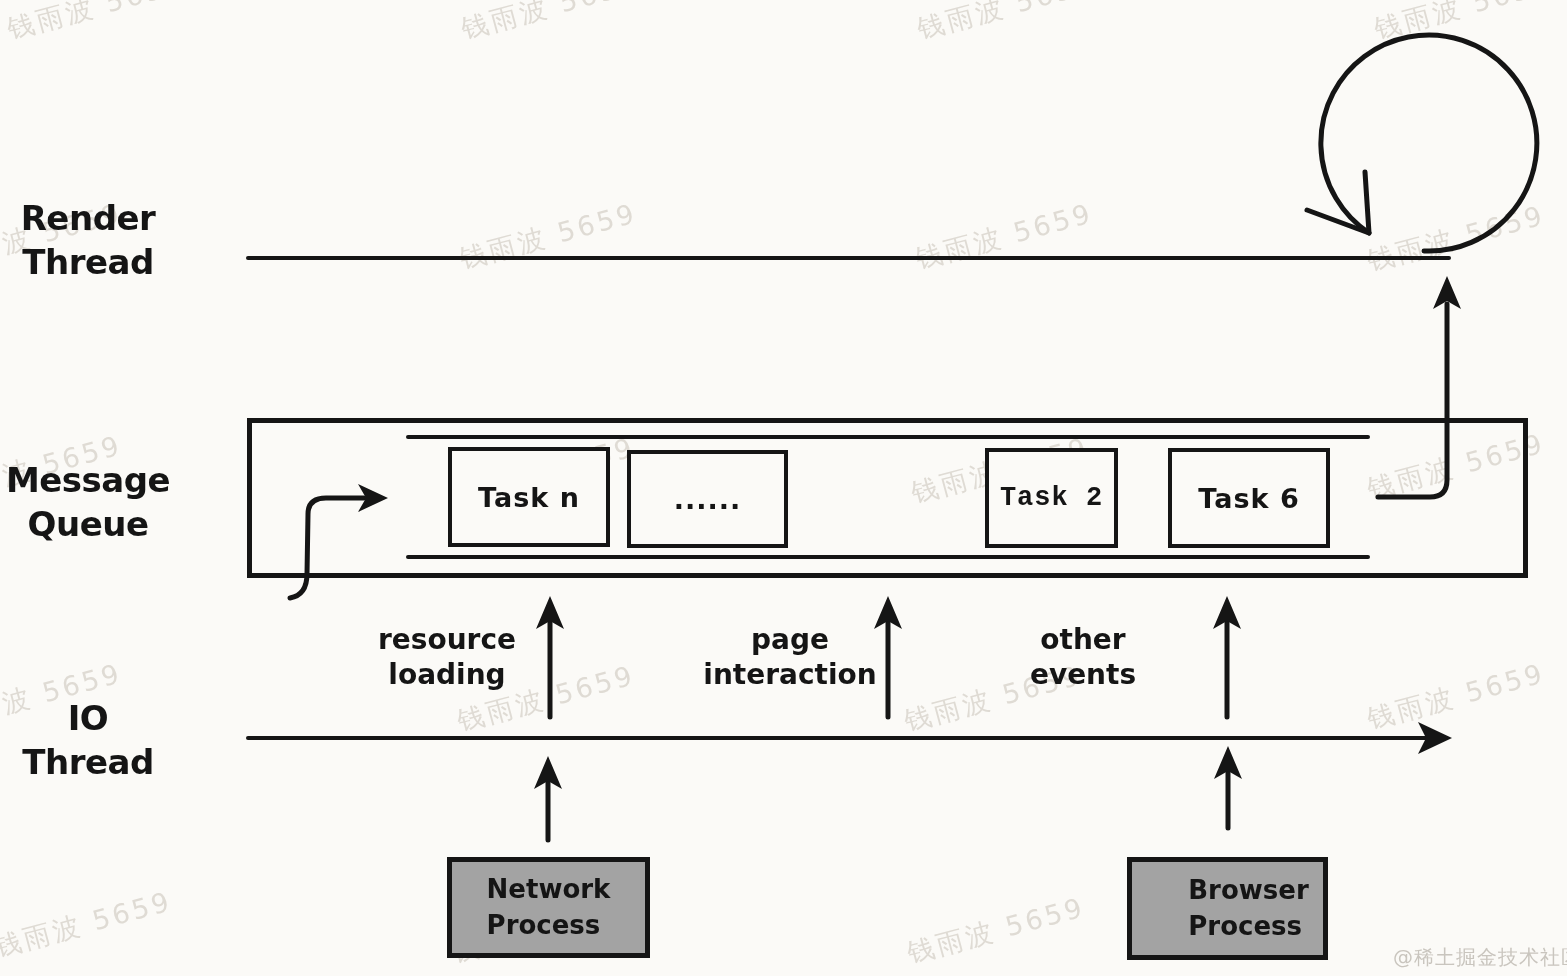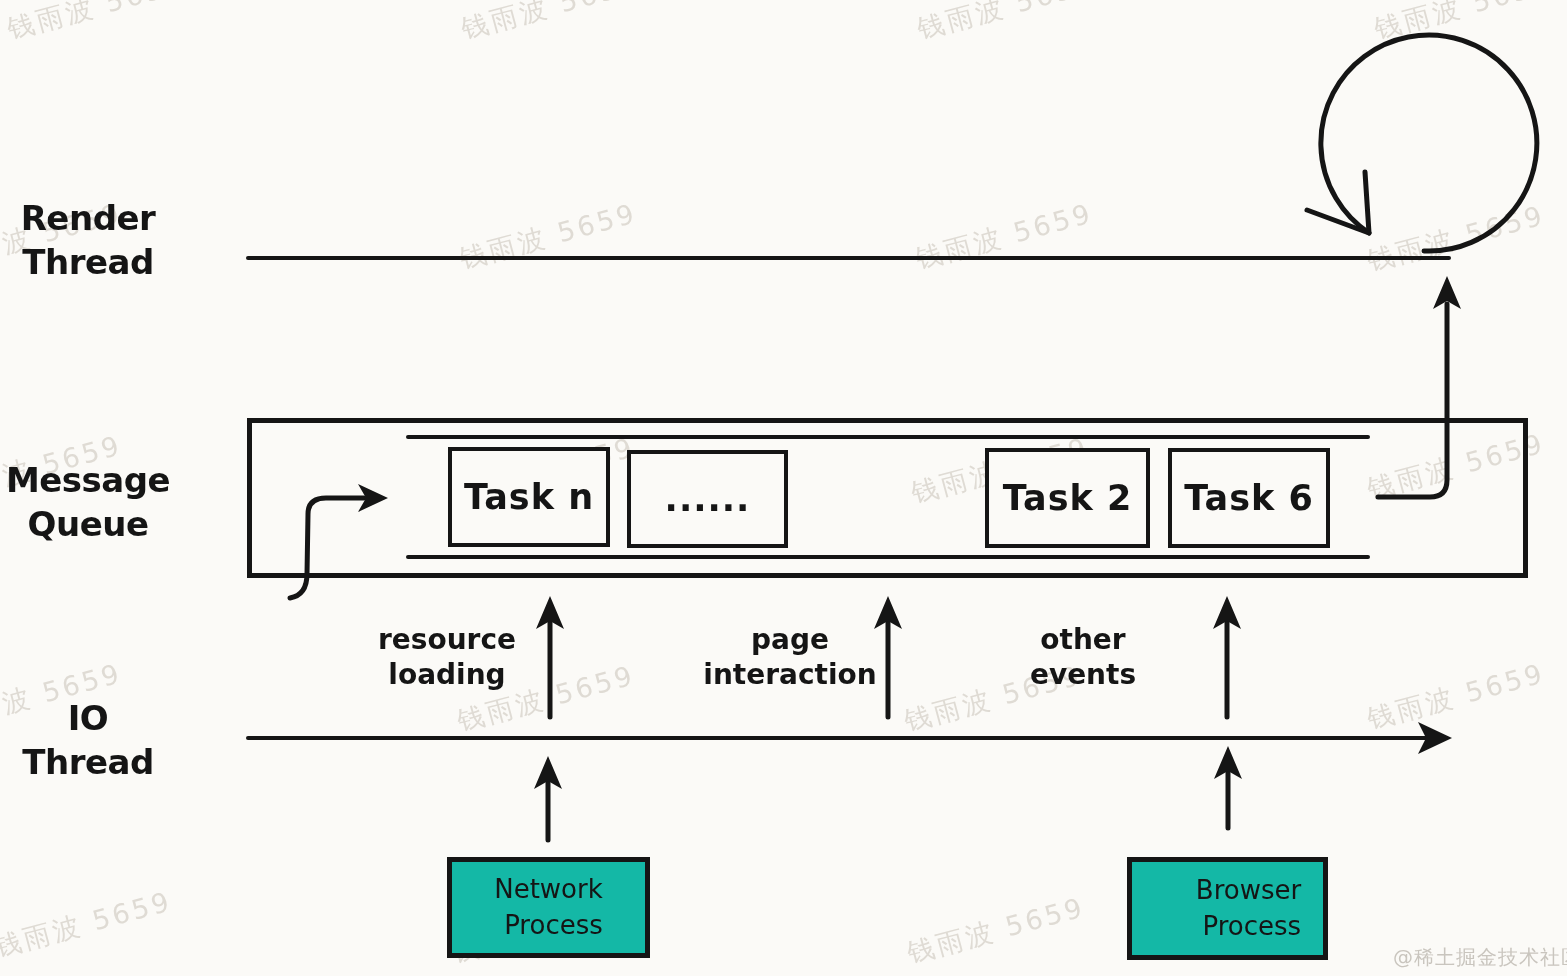--- a/index.html
+++ b/index.html
@@ -16,26 +16,26 @@
   .side-label{
     font-size:34px;font-weight:bold;letter-spacing:-0.5px;
     line-height:1.3;text-align:center;
   }
   .evt-label{
     font-size:28px;font-weight:bold;line-height:1.25;text-align:center;
   }
   .task-box{
     box-sizing:border-box;border:4px solid #151515;background:#fbfaf7;
     display:flex;align-items:center;justify-content:center;
-    font-size:35px;font-weight:bold;letter-spacing:1px;
+    font-size:27px;font-weight:bold;letter-spacing:1px;
   }
   .proc-box{
-    box-sizing:border-box;border:5px solid #151515;background:#14b8a6;
+    box-sizing:border-box;border:5px solid #151515;background:#a3a3a3;
     display:flex;align-items:center;justify-content:center;
-    font-size:26px;font-weight:normal;line-height:1.35;text-align:right;
+    font-size:26px;font-weight:bold;line-height:1.35;text-align:left;
   }
   .queue-box{
     box-sizing:border-box;border:5px solid #151515;background:transparent;
   }
   .wm{
     position:absolute;white-space:nowrap;
     font-size:27px;letter-spacing:3px;color:#dfdbd4;
     transform:rotate(-15deg);transform-origin:left center;
     user-select:none;pointer-events:none;
   }
@@ -118,21 +118,21 @@
 Thread</div>
   <div class="abs side-label ml" style="left:3px;top:458px;width:170px;">Message
 Queue</div>
   <div class="abs side-label ml" style="left:8px;top:696px;width:160px;">IO
 Thread</div>
 
   <div class="abs queue-box" style="left:247px;top:418px;width:1281px;height:160px;"></div>
 
   <div class="abs task-box" style="left:448px;top:447px;width:162px;height:100px;">Task n</div>
   <div class="abs task-box" style="left:627px;top:450px;width:161px;height:98px;">......</div>
-  <div class="abs task-box" style="left:985px;top:448px;width:165px;height:100px;">Task 2</div>
+  <div class="abs task-box" style="left:985px;top:448px;width:133px;height:100px;font-family:Liberation Mono, monospace;">Task 2</div>
   <div class="abs task-box" style="left:1168px;top:448px;width:162px;height:100px;">Task 6</div>
 
   <div class="abs evt-label ml" style="left:347px;top:622px;width:200px;">resource
 loading</div>
   <div class="abs evt-label ml" style="left:665px;top:622px;width:250px;">page
 interaction</div>
   <div class="abs evt-label ml" style="left:1003px;top:622px;width:160px;">other
 events</div>
 
   <div class="abs proc-box ml" style="left:447px;top:857px;width:203px;height:101px;">Network

